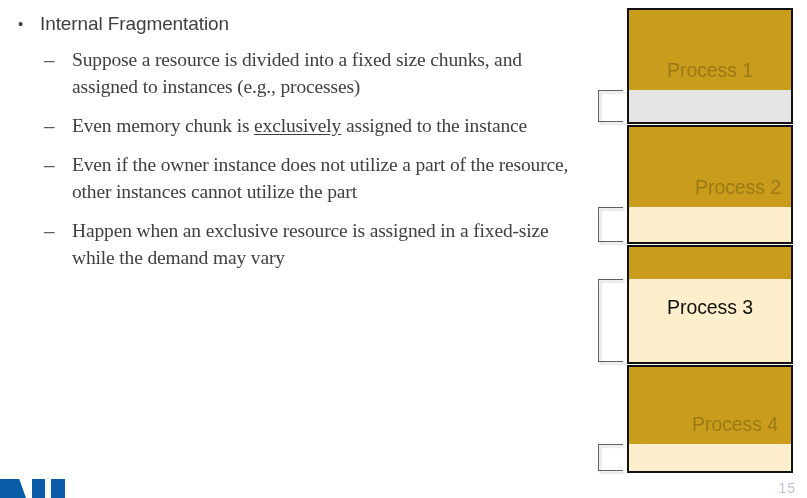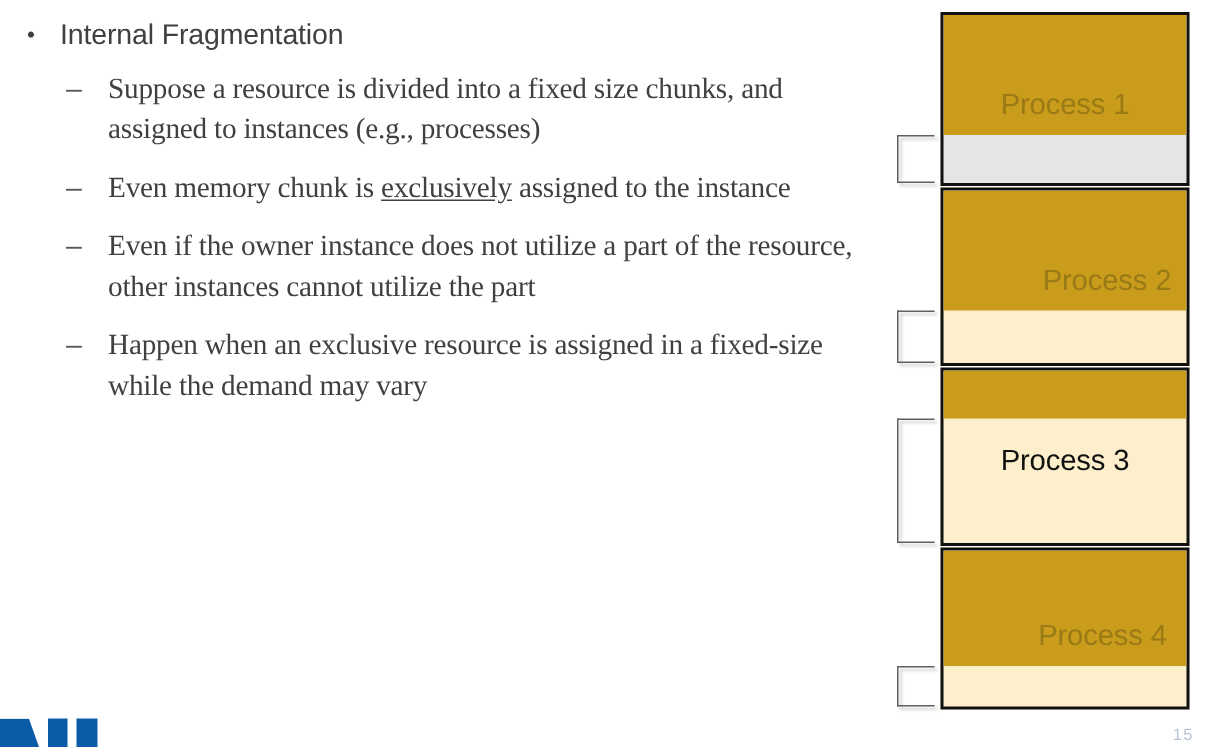--- a/index.html
+++ b/index.html
@@ -155,21 +155,21 @@
   }
   .logo .bar.b1 { left: 0px;  width: 26px; height: 19px;
     clip-path: polygon(0 0, 74% 0, 100% 100%, 0 100%); }
   .logo .bar.b2 { left: 32px; width: 13px; height: 19px; }
   .logo .bar.b3 { left: 51px; width: 14px; height: 19px; }
 
   .page-number {
     position: absolute;
     right: 11px;
     bottom: 2px;
-    font-size: 11px;
+    font-size: 14px;
     color: #b9c4d4;
     letter-spacing: 1px;
   }
 </style>
 </head>
 <body>
 
 <div class="content-area">
 
   <div class="bullet-l1">

